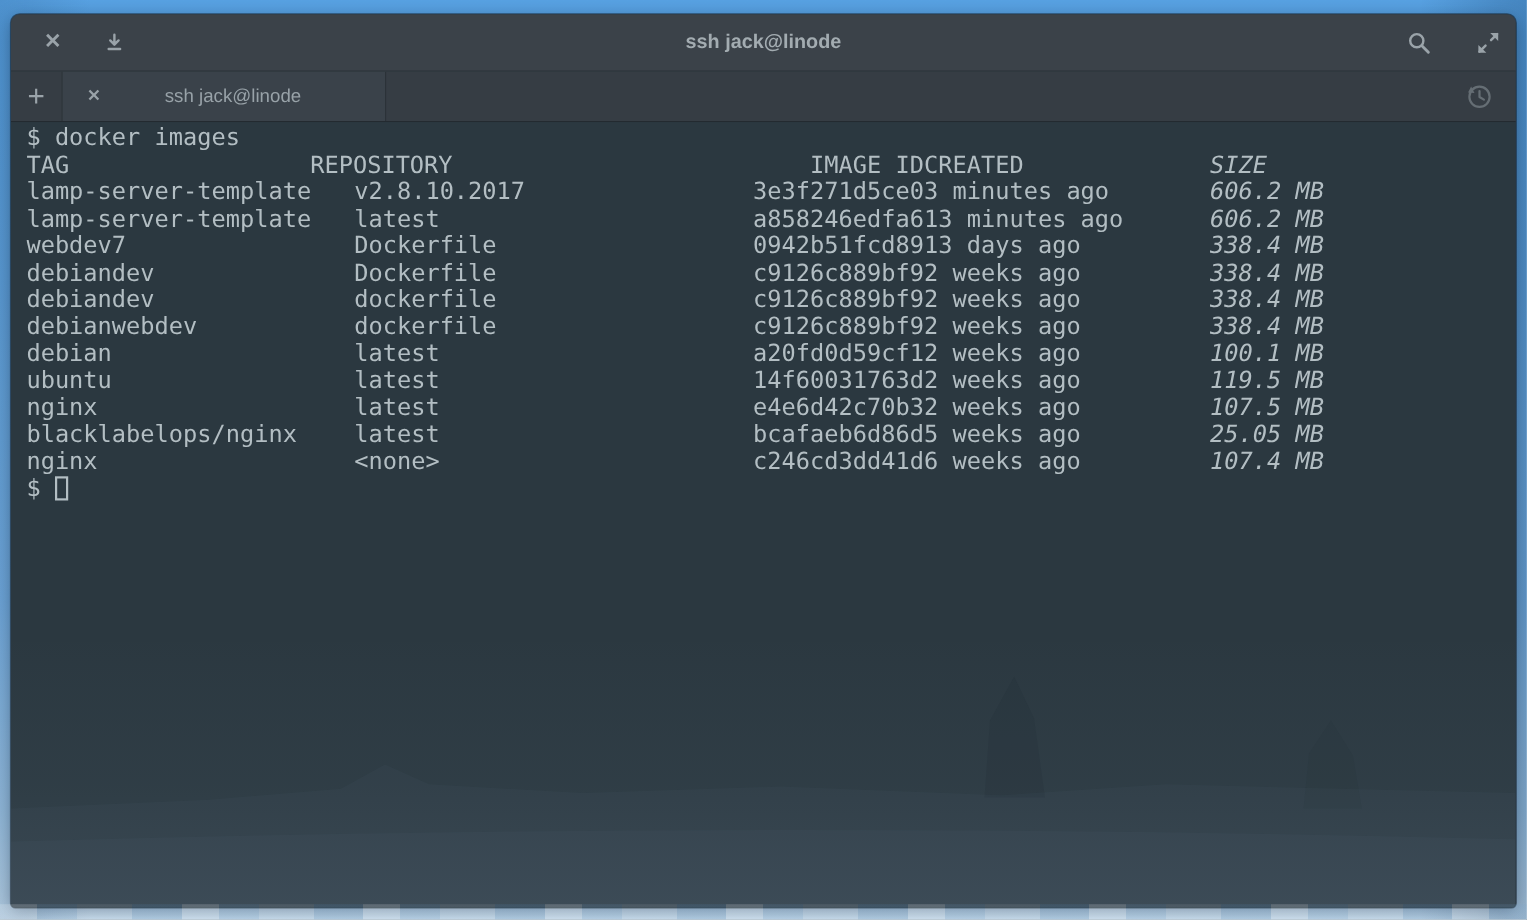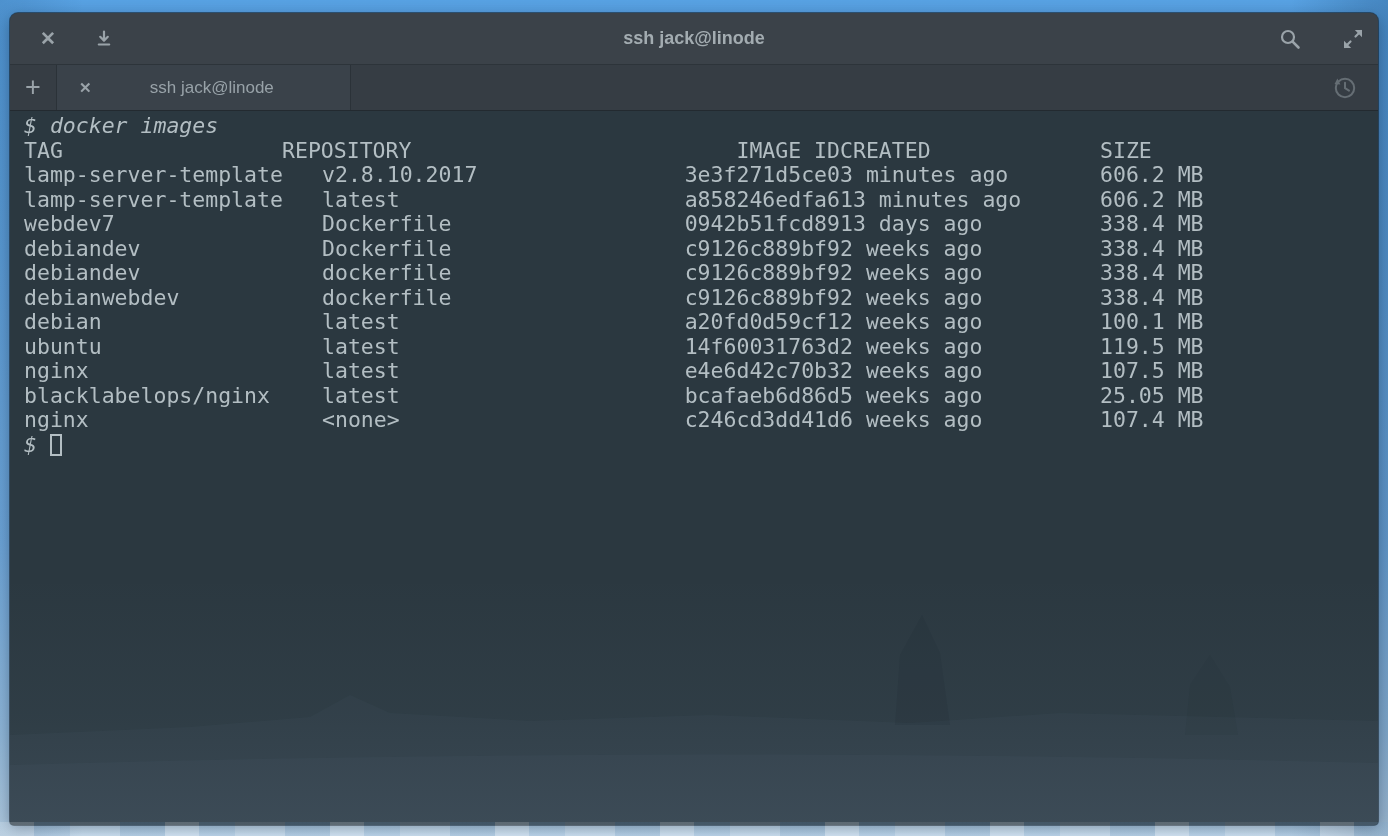--- a/index.html
+++ b/index.html
@@ -81,29 +81,29 @@
     font-family: "DejaVu Sans Mono", "Liberation Mono", monospace;
     font-size: 21.5px; line-height: 24.5px; color: #b3bec3;
   }
   .terminal::before {  
     content: ""; position: absolute; left: 0; right: 0; bottom: 0; height: 250px;
     background: linear-gradient(180deg, rgba(150,185,210,0) 0%, rgba(150,185,210,0.04) 55%, rgba(165,200,225,0.09) 100%);
     pointer-events: none;
   }
   .silhouette { position: absolute; left: 0; right: 0; bottom: 0; height: 230px; width: 100%; pointer-events: none; }
 
-  .tline { white-space: pre; position: relative; z-index: 1; font-style: italic; }
+  .tline { white-space: pre; position: relative; z-index: 1; }
   .cmd-text { margin-left: 1ch; }
   .trow { display: flex; white-space: pre; position: relative; z-index: 1; }
   .cell { flex: none; overflow: hidden; }
   .col-repo    { width: 298px; }
   .col-tag     { width: 258px; }
   .col-id      { width: 260px; text-align: right; }
   .col-created { width: 260px; }
-  .col-size    { width: auto; }
+  .col-size    { width: auto; font-style: italic; }
 
   .cursor {
     display: inline-block; width: 12px; height: 22px;
     border: 2px solid #b3bec3; margin-left: 1ch;
     vertical-align: -4px;
   }
 </style>
 </head>
 <body>
 

